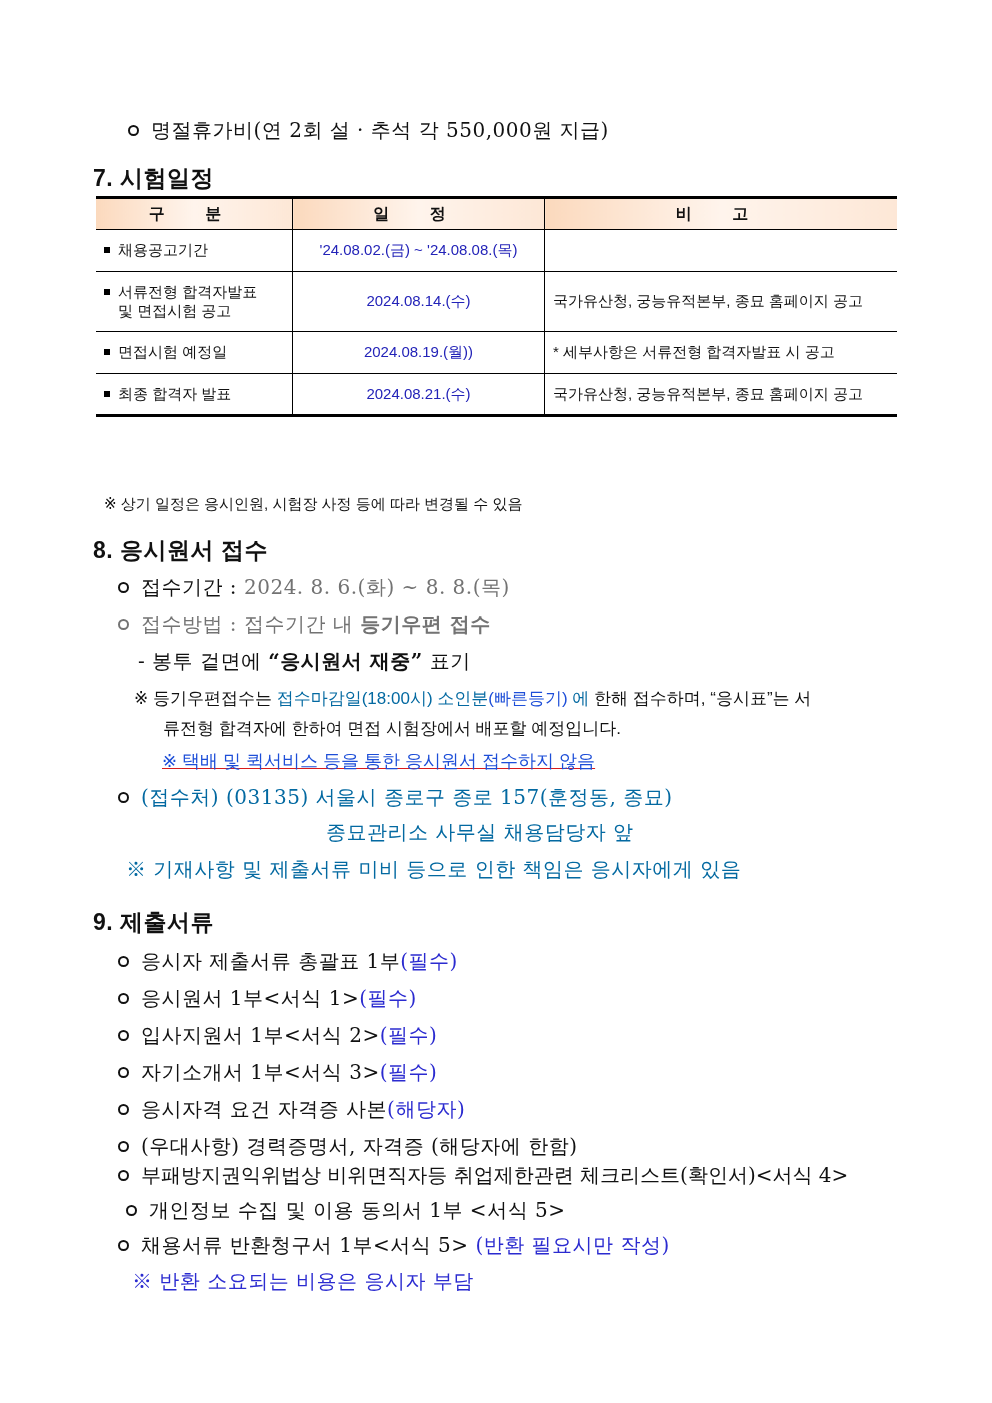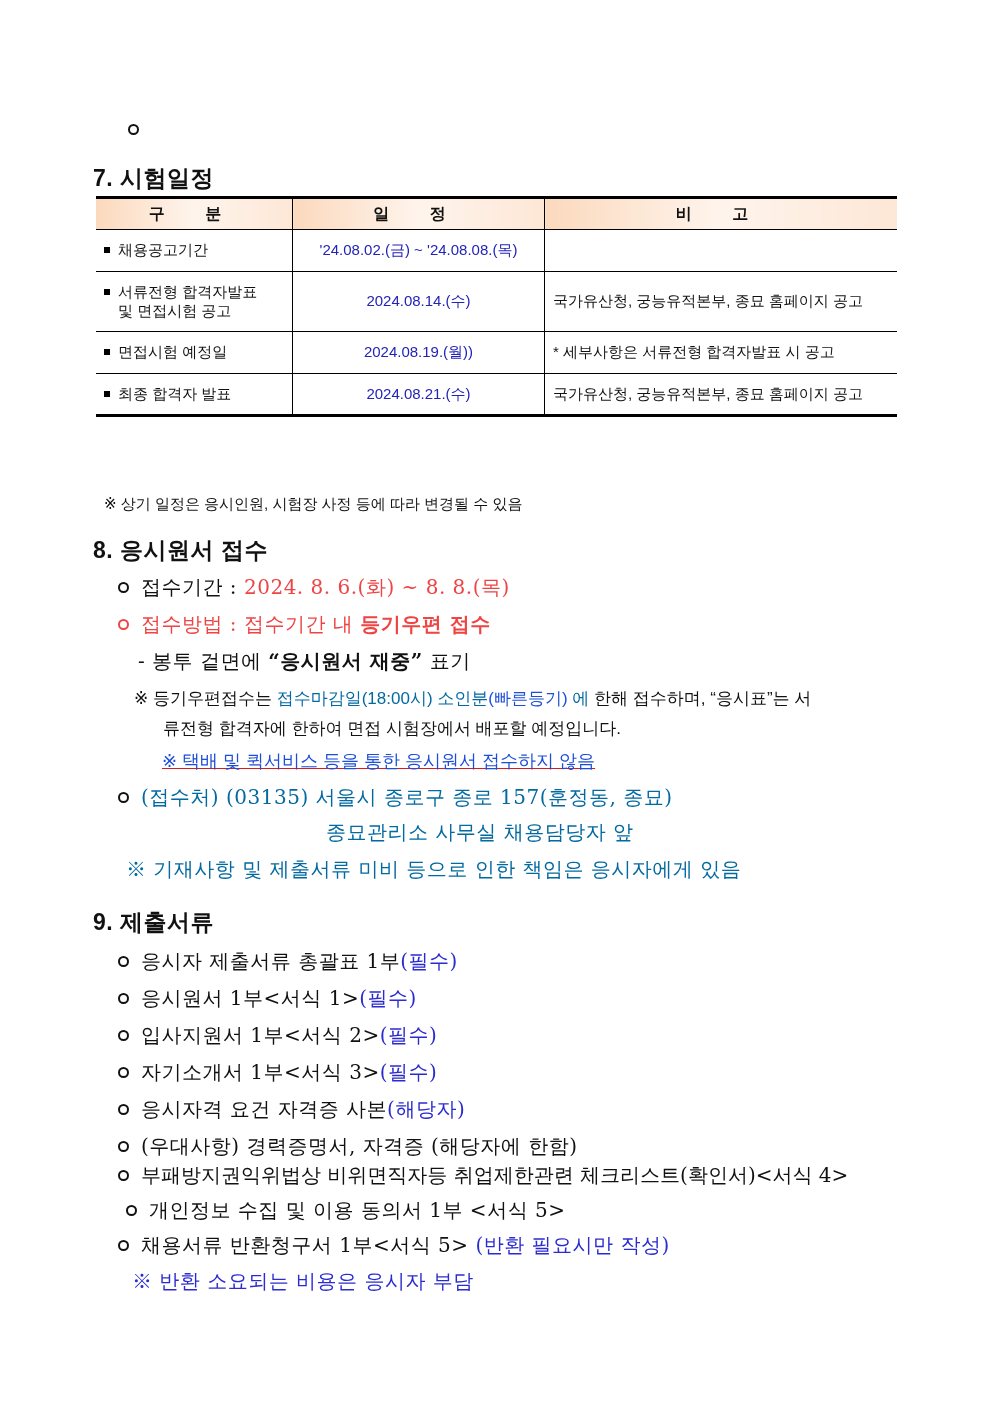--- a/index.html
+++ b/index.html
@@ -4,41 +4,41 @@
   <style>
     html, body { margin: 0; padding: 0; background: #ffffff; }
     body { width: 992px; height: 1403px; position: relative; overflow: hidden; color: #111; }
     .serif { font-family: "DejaVu Serif", "Liberation Serif", serif; }
     .sans { font-family: "Liberation Sans", "DejaVu Sans", sans-serif; }
     .abs { position: absolute; white-space: nowrap; }
     .line { font-size: 20px; letter-spacing: 0.5px; }
     .bullet { display: inline-block; width: 11px; height: 11px; border: 2.5px solid currentColor; border-radius: 50%; margin-right: 12px; vertical-align: 1px; box-sizing: border-box; }
     .heading { font-family: "Liberation Sans", "DejaVu Sans", sans-serif; font-weight: bold; font-size: 23px; letter-spacing: 0.5px; }
     .blue { color: #2b2bd0; }
-    .orange { color: #ef4444; }
+    .orange { color: #737373; }
     .red { color: #1d4ed8; }
     .navy { color: #0369a1; }
     .bold { font-weight: bold; }
 
     table.sched { position: absolute; left: 96px; top: 196px; width: 801px; border-collapse: collapse; font-family: "Liberation Sans", "DejaVu Sans", sans-serif; font-size: 15px; }
     table.sched th { height: 28px; font-weight: bold; font-size: 16px; letter-spacing: 18px; background: linear-gradient(to right, #fbd9bd, #fff4ec 50%, #fde7d6); border-top: 3px solid #000; border-bottom: 1px solid #000; }
     table.sched td { border-bottom: 1px solid #000; padding: 0 8px; }
     table.sched td + td, table.sched th + th { border-left: 1px solid #000; }
     table.sched tr:last-child td { border-bottom: 3px solid #000; }
     .c1 { width: 180px; }
     .c2 { width: 235px; text-align: center; color: #2323b8; }
     .sq { display: inline-block; width: 6px; height: 6px; background: #000; margin-right: 8px; vertical-align: 2px; }
     .tri { display: inline-block; width: 0; height: 0; border-left: 5px solid #000; border-top: 4px solid transparent; border-bottom: 4px solid transparent; margin-right: 8px; vertical-align: 1px; }
     .ul-red { text-decoration: underline; text-decoration-color: #d81b1b; }
   </style>
 </head>
 <body>
 
 <div class="abs serif line" style="left:128px; top:117px;">
-  <span class="bullet"></span>
+  <span class="bullet"></span><span>명절휴가비(연 2회 설 · 추석 각 550,000원 지급)</span>
 </div>
 
 <div class="abs heading" style="left:93px; top:163px;">7. 시험일정</div>
 
 <table class="sched">
   <tbody>
       <tr>
     <th class="c1">구 분</th>
     <th>일 정</th>
     <th>비 고</th>

